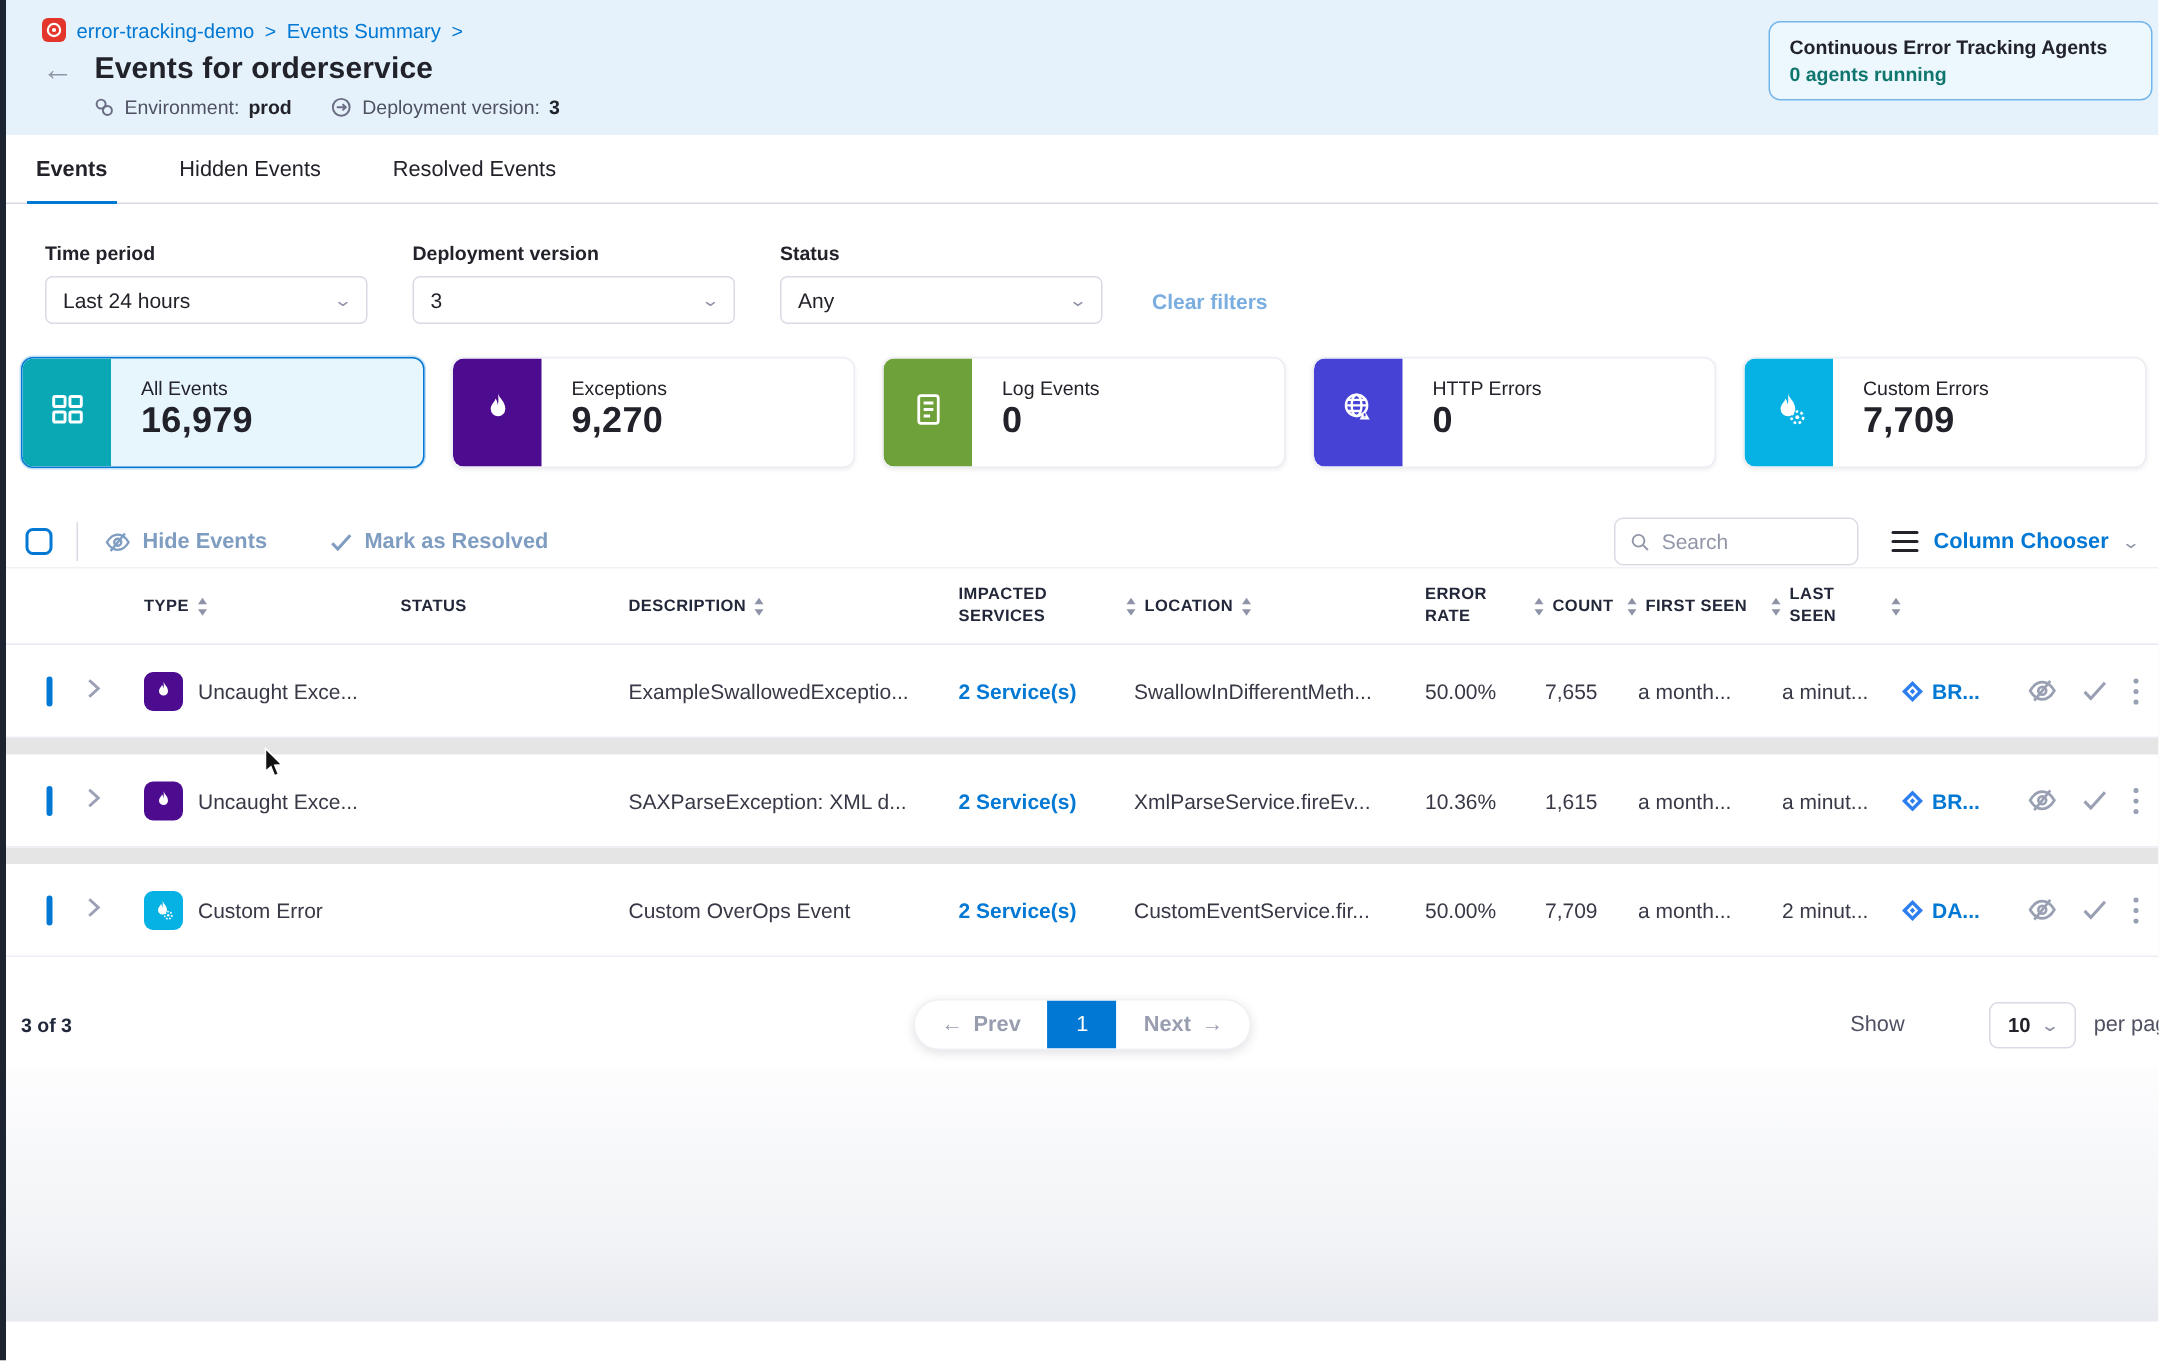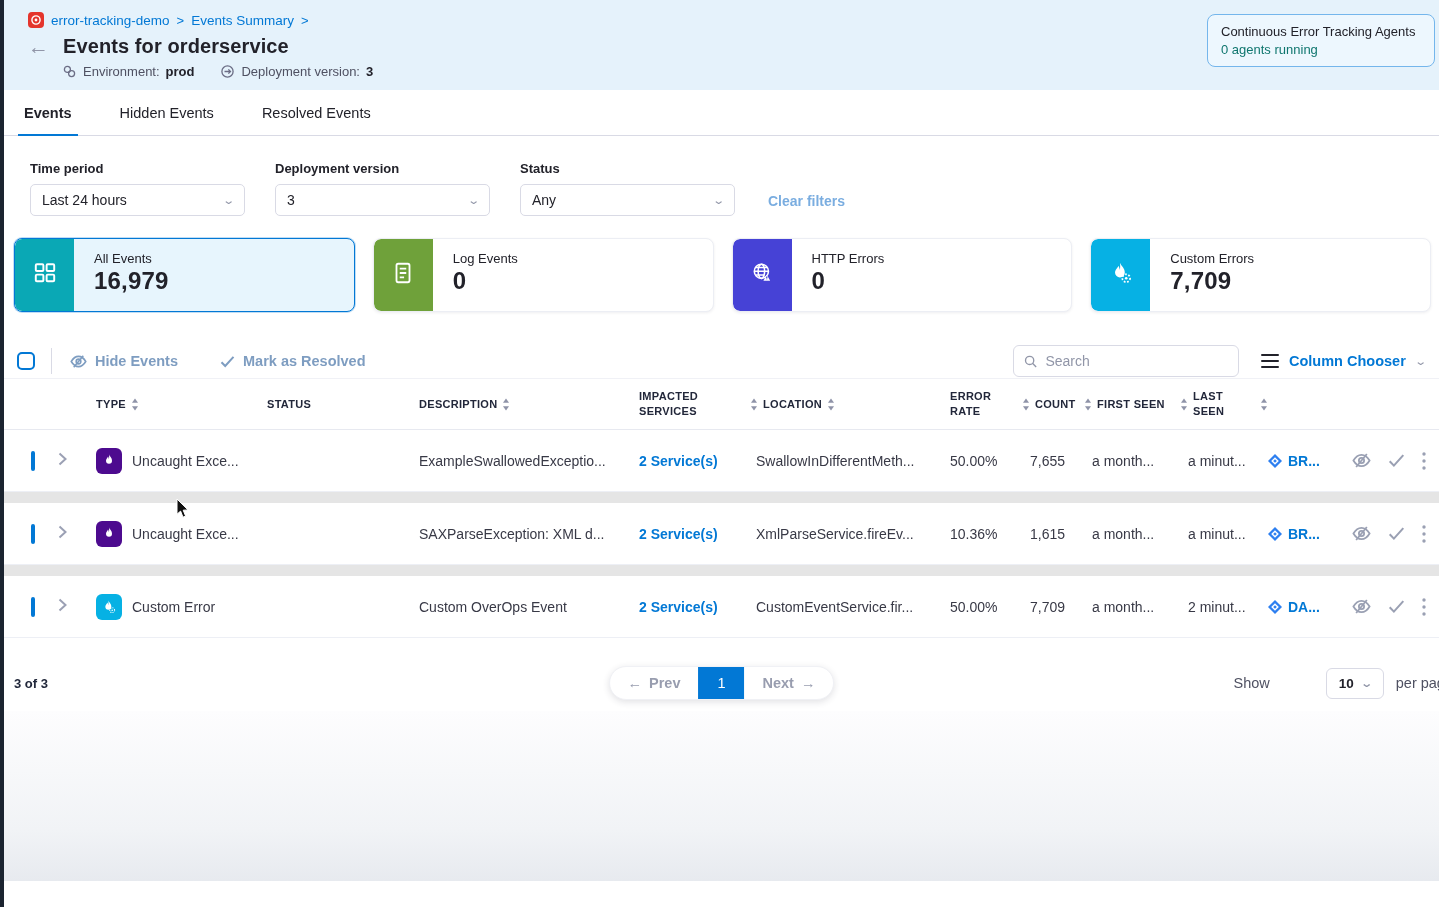--- a/index.html
+++ b/index.html
@@ -16,21 +16,21 @@
   .breadcrumb { display:flex; align-items:center; gap:7px; font-size:13.5px; }
   .crumb-logo { width:16px; height:16px; border-radius:4px; background:#e4352c; display:inline-flex; align-items:center; justify-content:center; flex:0 0 auto; }
   .crumb-link { color:#0278d5; cursor:pointer; }
   .crumb-sep { color:#0278d5; font-size:13px; }
   .title-row { display:flex; align-items:center; gap:14px; margin-top:7px; }
   .back-arrow { color:#9196a8; font-size:21px; line-height:1; cursor:pointer; }
   .page-title { font-size:20px; font-weight:700; color:#22222a; letter-spacing:.1px; }
   .meta-row { display:flex; align-items:center; gap:26px; margin:6px 0 0 34px; font-size:13px; color:#4f5162; }
   .meta-item { display:flex; align-items:center; gap:6px; }
   .meta-item b { color:#22222a; }
-  .agents-box { position:absolute; right:4px; top:14px; width:228px; background:#edf7fe; border:1px solid #74b6ec; border-radius:8px; padding:9px 13px; }
+  .agents-box { position:absolute; right:4px; top:14px; width:256px; background:#edf7fe; border:1px solid #74b6ec; border-radius:8px; padding:9px 13px;font-weight:bold; }
   .agents-title { font-size:13px; color:#22222a; }
   .agents-link { font-size:13px; color:#0f766e; margin-top:3px; cursor:pointer; }
 
   
   .tabs-bar { background:#fff; border-bottom:1px solid #d9dae5; padding-left:18px; display:flex; gap:44px; height:46px; align-items:stretch; }
   .tab { display:flex; align-items:center; font-size:14.5px; color:#22222a; cursor:pointer; position:relative; padding:0 2px; }
   .tab.active { font-weight:700; }
   .tab.active::after { content:""; position:absolute; left:-4px; right:-4px; bottom:-1px; height:2.5px; background:#0278d5; }
 
   
@@ -49,21 +49,21 @@
   .card-body { padding:12px 0 0 20px; }
   .card-label { font-size:13px; color:#22222a; }
   .card-value { font-size:24px; font-weight:700; color:#22222a; margin-top:1px; letter-spacing:.2px; }
 
   
   .toolbar { display:flex; align-items:center; margin-top:32px; padding:0 14px 0 13px; height:34px; }
   .cbx { width:18px; height:18px; border:2px solid #0278d5; border-radius:5px; background:#fff; cursor:pointer; flex:0 0 auto; }
   .tb-divider { width:1px; height:26px; background:#d9dae5; margin:0 18px 0 16px; }
   .tb-btn { display:flex; align-items:center; gap:8px; color:#7e9dc1; font-weight:700; font-size:14.5px; margin-right:42px; cursor:pointer; }
   .tb-right { margin-left:auto; display:flex; align-items:center; }
-  .search-box { width:226px; height:32px; border:1px solid #d9dae5; border-radius:6px; background:#fff; display:flex; align-items:center; padding:0 10px; gap:8px; }
+  .search-box { width:163px; height:32px; border:1px solid #d9dae5; border-radius:6px; background:#fff; display:flex; align-items:center; padding:0 10px; gap:8px; }
   .search-box input { border:none; outline:none; font-size:14px; width:100%; font-family:inherit; color:#22222a; }
   .search-box input::placeholder { color:#9196a8; }
   .col-chooser { display:flex; align-items:center; gap:10px; margin-left:22px; cursor:pointer; }
   .burger { display:flex; flex-direction:column; gap:3.5px; }
   .burger span { width:18px; height:2.6px; background:#22222a; border-radius:1px; }
   .col-chooser-label { color:#0278d5; font-weight:700; font-size:14.5px; }
 
   
   .grid-cols { display:grid; grid-template-columns:54px 30px 175px 152px 220px 115px 190px 82px 62px 96px 88px 78px 1fr; align-items:center; }
   .thead { height:52px; background:#fff; border-top:1px solid #f0f1f6; border-bottom:1px solid #e7e9f0; font-size:11px; font-weight:700; letter-spacing:.3px; color:#22273a; }
@@ -179,20 +179,31 @@
           <span class="ci"><svg width="26" height="26" viewBox="0 0 24 24" fill="none" stroke="#fff" stroke-width="1.8">
               <rect x="3.5" y="4" width="7" height="6.2" rx="1"></rect>
               <rect x="13.5" y="4" width="7" height="6.2" rx="1"></rect>
               <rect x="3.5" y="13.5" width="7" height="6.2" rx="1"></rect>
               <rect x="13.5" y="13.5" width="7" height="6.2" rx="1"></rect>
             </svg></span>
         </div>
       <div class="card-body">
         <div class="card-label">All Events</div>
         <div class="card-value">16,979</div>
+      </div>
+    </div>
+      <div class="card">
+      <div class="card-icon" style="background: rgb(77, 11, 143);">
+          <span class="ci"><svg width="26" height="26" viewBox="0 0 24 24">
+              <path fill="#fff" d="M12 2c.5 3 4.5 5 4.5 9.5a4.5 4.5 0 0 1-9 .2c0-3 2.4-4 3-6.5.8 1.2 1.3 2.3 1.2 4 .9-1.8 .5-4.7 .3-7.2Z"></path>
+            </svg></span>
+        </div>
+      <div class="card-body">
+        <div class="card-label">Exceptions</div>
+        <div class="card-value">9,270</div>
       </div>
     </div>
       <div class="card">
       <div class="card-icon" style="background: rgb(111, 161, 58);">
           <span class="ci"><svg width="26" height="26" viewBox="0 0 24 24" fill="none" stroke="#fff" stroke-width="1.7">
               <rect x="6" y="3.5" width="12" height="17" rx="1.5"></rect>
               <path d="M9 8h6M9 12h6M9 16h4"></path>
             </svg></span>
         </div>
       <div class="card-body">

